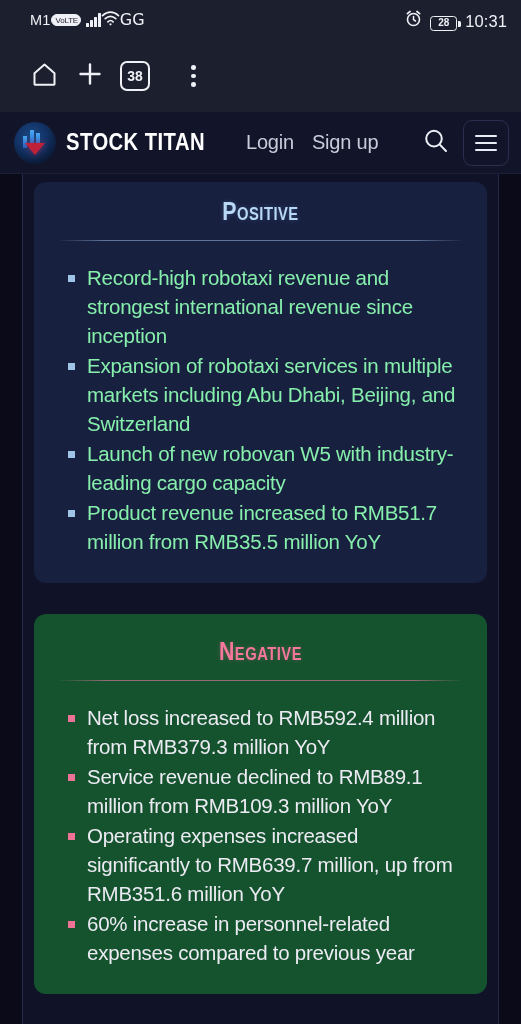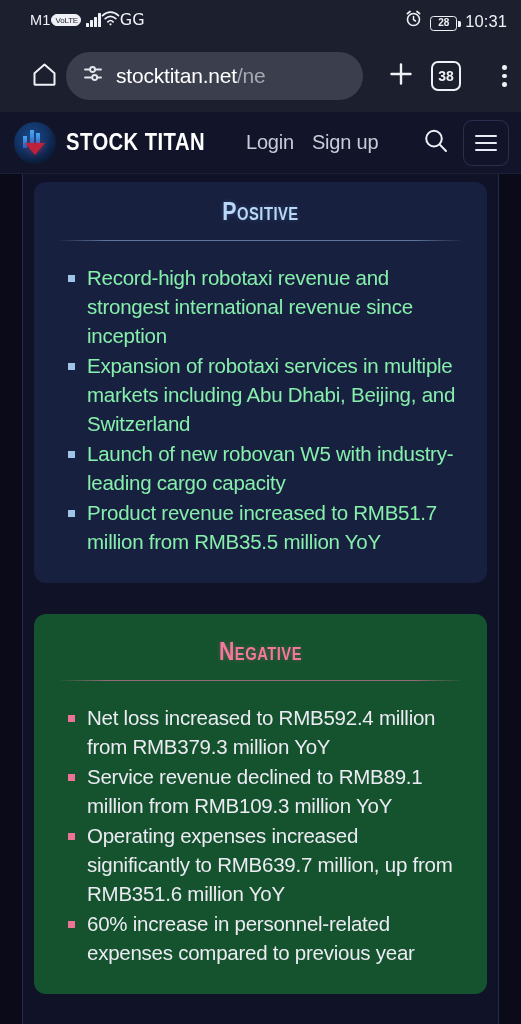--- a/index.html
+++ b/index.html
@@ -287,30 +287,20 @@
 
   <div class="browser-bar">
     <div class="browser-icon-btn">
       <span>
         <svg width="27" height="27" viewBox="0 0 27 27" fill="none">
           <path d="M3.5 12.2 13.5 3.6l10 8.6V23a.8.8 0 0 1-.8.8H4.3a.8.8 0 0 1-.8-.8V12.2Z" stroke="#f0f1f6" stroke-width="2" stroke-linejoin="round"></path>
         </svg>
       </span>
     </div>
 
-    <div class="omnibox">
-      <span>
-        <svg width="22" height="22" viewBox="0 0 22 22" fill="none">
-          <path d="M3 6.5h5M13 6.5h6M3 14.5h7M15 14.5h4" stroke="#e3e5ec" stroke-width="1.9" stroke-linecap="round"></path>
-          <circle cx="10.6" cy="6.5" r="2.5" stroke="#e3e5ec" stroke-width="1.9"></circle>
-          <circle cx="12.7" cy="14.5" r="2.5" stroke="#e3e5ec" stroke-width="1.9"></circle>
-        </svg>
-      </span>
-      <span class="omnibox-url"><span>stocktitan.net</span><span class="dim">/ne</span></span>
-    </div>
 
     <div class="browser-icon-btn">
       <span>
         <svg width="28" height="28" viewBox="0 0 28 28" fill="none">
           <path d="M14 4.5v19M4.5 14h19" stroke="#f0f1f6" stroke-width="2.4" stroke-linecap="round"></path>
         </svg>
       </span>
     </div>
 
     <div class="browser-icon-btn">

